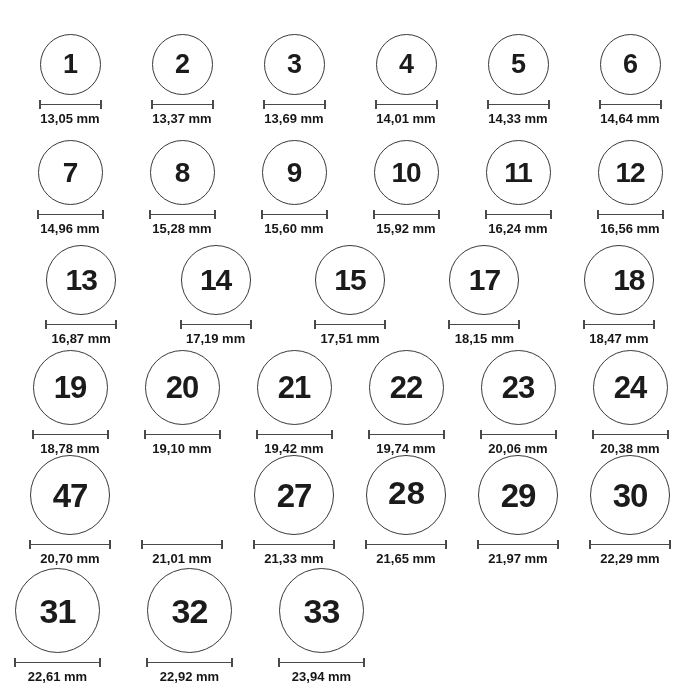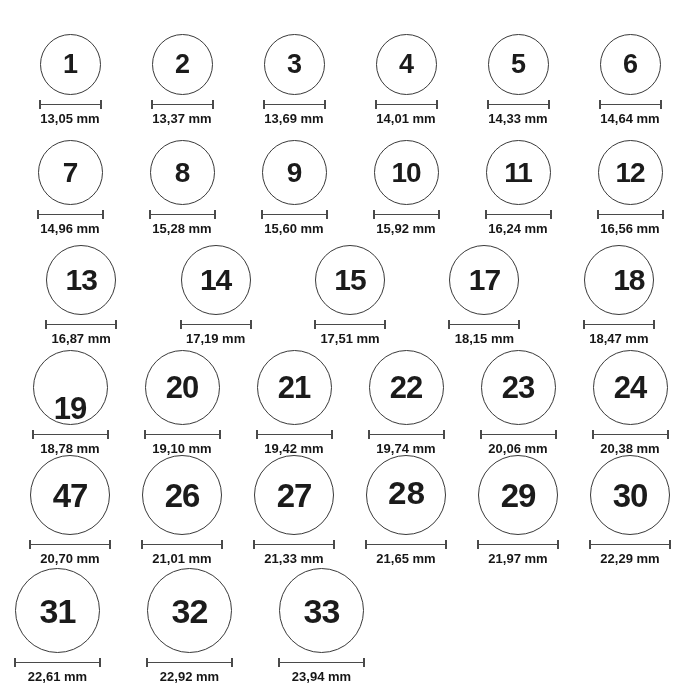--- a/index.html
+++ b/index.html
@@ -194,21 +194,21 @@
       <span class="num" style="font-size: 30px; margin-left: 20px;">18</span>
     </div>
     <div class="measure" style="width: 72px;"></div>
     <div class="mm">18,47 mm</div>
   </div>
 </div>
       </div>
       <div class="row">
         <div class="slot">
   <div class="cell">
-    <div class="circle" style="width: 75px; height: 75px; align-items: flex-end;">
+    <div class="circle" style="width: 75px; height: 75px;">
       <span class="num" style="font-size: 31px;">19</span>
     </div>
     <div class="measure" style="width: 77px;"></div>
     <div class="mm">18,78 mm</div>
   </div>
 </div>
         <div class="slot">
   <div class="cell">
     <div class="circle" style="width: 75px; height: 75px;">
       <span class="num" style="font-size: 31px;">20</span>
@@ -259,23 +259,20 @@
   <div class="cell">
     <div class="circle" style="width: 80px; height: 80px;">
       <span class="num" style="font-size: 33px;">47</span>
     </div>
     <div class="measure" style="width: 82px;"></div>
     <div class="mm">20,70 mm</div>
   </div>
 </div>
         <div class="slot">
   <div class="cell">
-    <div class="circle" style="width: 80px; height: 80px;">
-      <span class="num" style="font-size: 33px;">26</span>
-    </div>
     <div class="measure" style="width: 82px;"></div>
     <div class="mm">21,01 mm</div>
   </div>
 </div>
         <div class="slot">
   <div class="cell">
     <div class="circle" style="width: 80px; height: 80px;">
       <span class="num" style="font-size: 33px;">27</span>
     </div>
     <div class="measure" style="width: 82px;"></div>

